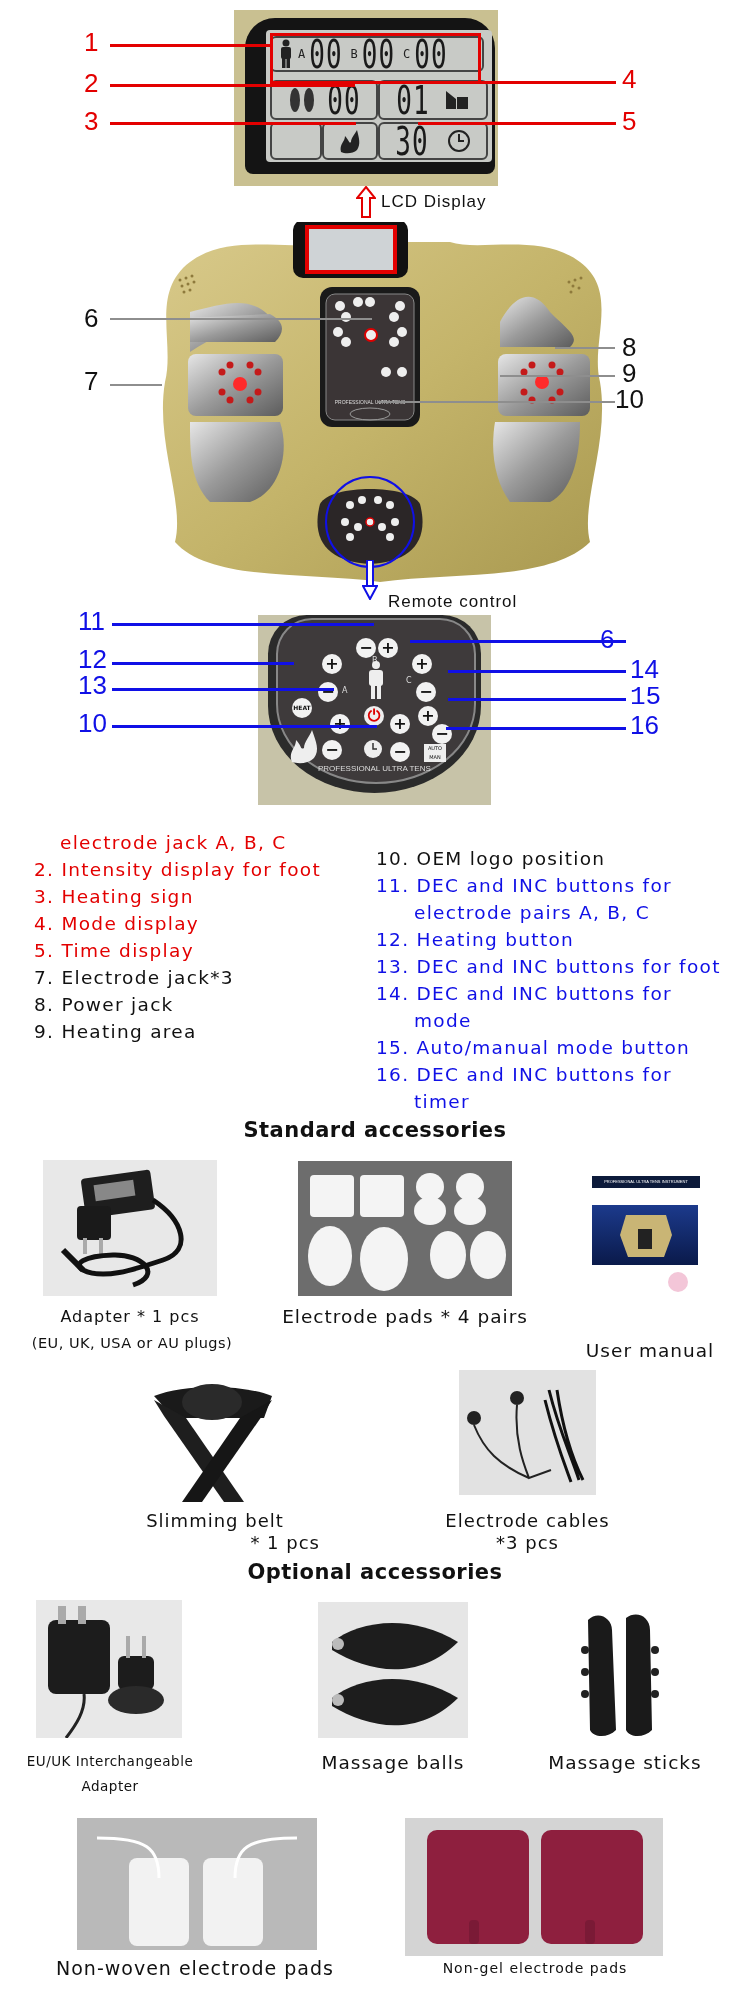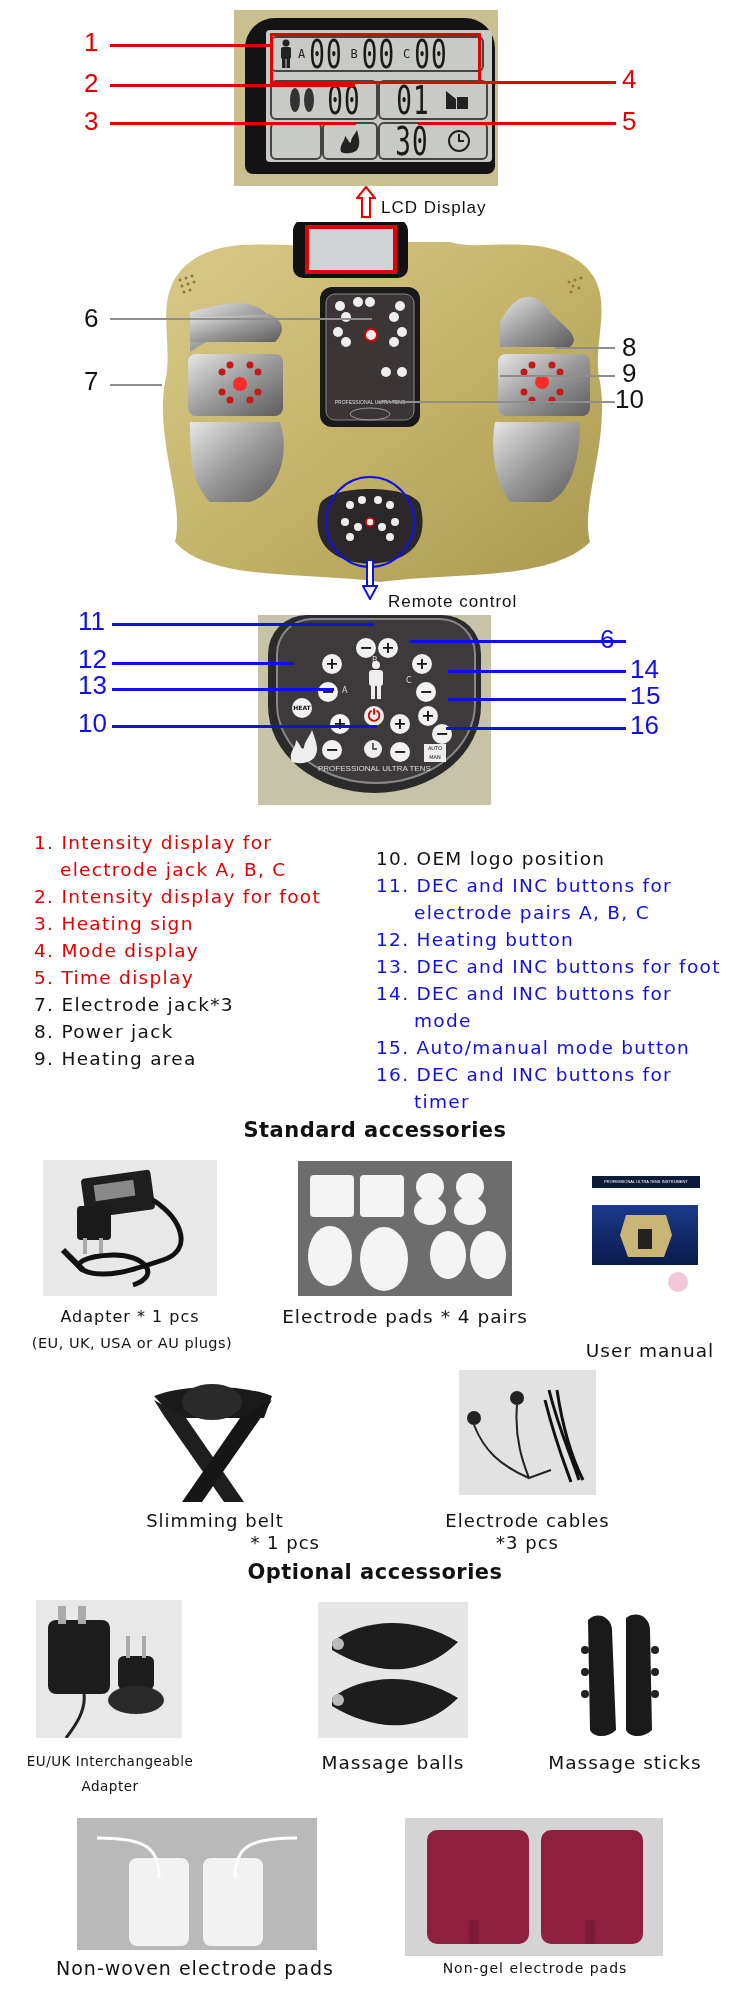--- a/index.html
+++ b/index.html
@@ -94,21 +94,21 @@
 <div class="lbl red" style="left:84px;top:108px;">3</div>
 <div class="line rline" style="left:110px;top:122px;width:246px;"></div>
 <div class="lbl red" style="left:622px;top:66px;">4</div>
 <div class="line rline" style="left:416px;top:81px;width:200px;"></div>
 <div class="lbl red" style="left:622px;top:108px;">5</div>
 <div class="line rline" style="left:418px;top:122px;width:198px;"></div>
 
 <svg class="abs" style="left:356px;top:186px;" width="20" height="32" viewBox="0 0 20 32">
   <polygon points="10,1 19,12 14,12 14,31 6,31 6,12 1,12" fill="#fff" stroke="#e30000" stroke-width="2"></polygon>
 </svg>
-<div class="abs caption" style="left:381px;top:192px;margin-top:6px;">LCD Display</div>
+<div class="abs caption" style="left:381px;top:192px;">LCD Display</div>
 
 <svg class="abs device" viewBox="0 0 465 368">
   <defs>
     <linearGradient id="gold" x1="0" y1="0" x2="1" y2="1">
       <stop offset="0" stop-color="#d8c98a"></stop>
       <stop offset="0.5" stop-color="#c4b46a"></stop>
       <stop offset="1" stop-color="#a99950"></stop>
     </linearGradient>
     <linearGradient id="steel" x1="0" y1="0" x2="1" y2="1">
       <stop offset="0" stop-color="#e6e6e6"></stop>
@@ -271,21 +271,20 @@
 <div class="lbl blue" style="left:600px;top:626px;">6</div>
 <div class="line bline" style="left:410px;top:640px;width:216px;transform-origin:left;"></div>
 <div class="lbl blue" style="left:630px;top:656px;">14</div>
 <div class="line bline" style="left:448px;top:670px;width:178px;"></div>
 <div class="lbl blue" style="left:630px;top:684px;font-family:Liberation Mono, monospace;">15</div>
 <div class="line bline" style="left:448px;top:698px;width:178px;"></div>
 <div class="lbl blue" style="left:630px;top:712px;">16</div>
 <div class="line bline" style="left:446px;top:727px;width:180px;"></div>
 
 <div class="leg" style="left:34px;top:829px;">
-  <div class="red"><span>1.</span> <span>Intensity display for</span></div>
   <div class="red" style="padding-left:26px">electrode jack A, B, C</div>
   <div class="red"><span>2.</span> <span>Intensity display for foot</span></div>
   <div class="red"><span>3.</span> <span>Heating sign</span></div>
   <div class="red"><span>4.</span> <span>Mode display</span></div>
   <div class="red"><span>5.</span> <span>Time display</span></div>
   <div class="blk"><span>7.</span> <span>Electrode jack*3</span></div>
   <div class="blk"><span>8.</span> <span>Power jack</span></div>
   <div class="blk"><span>9.</span> <span>Heating area</span></div>
 </div>
 

